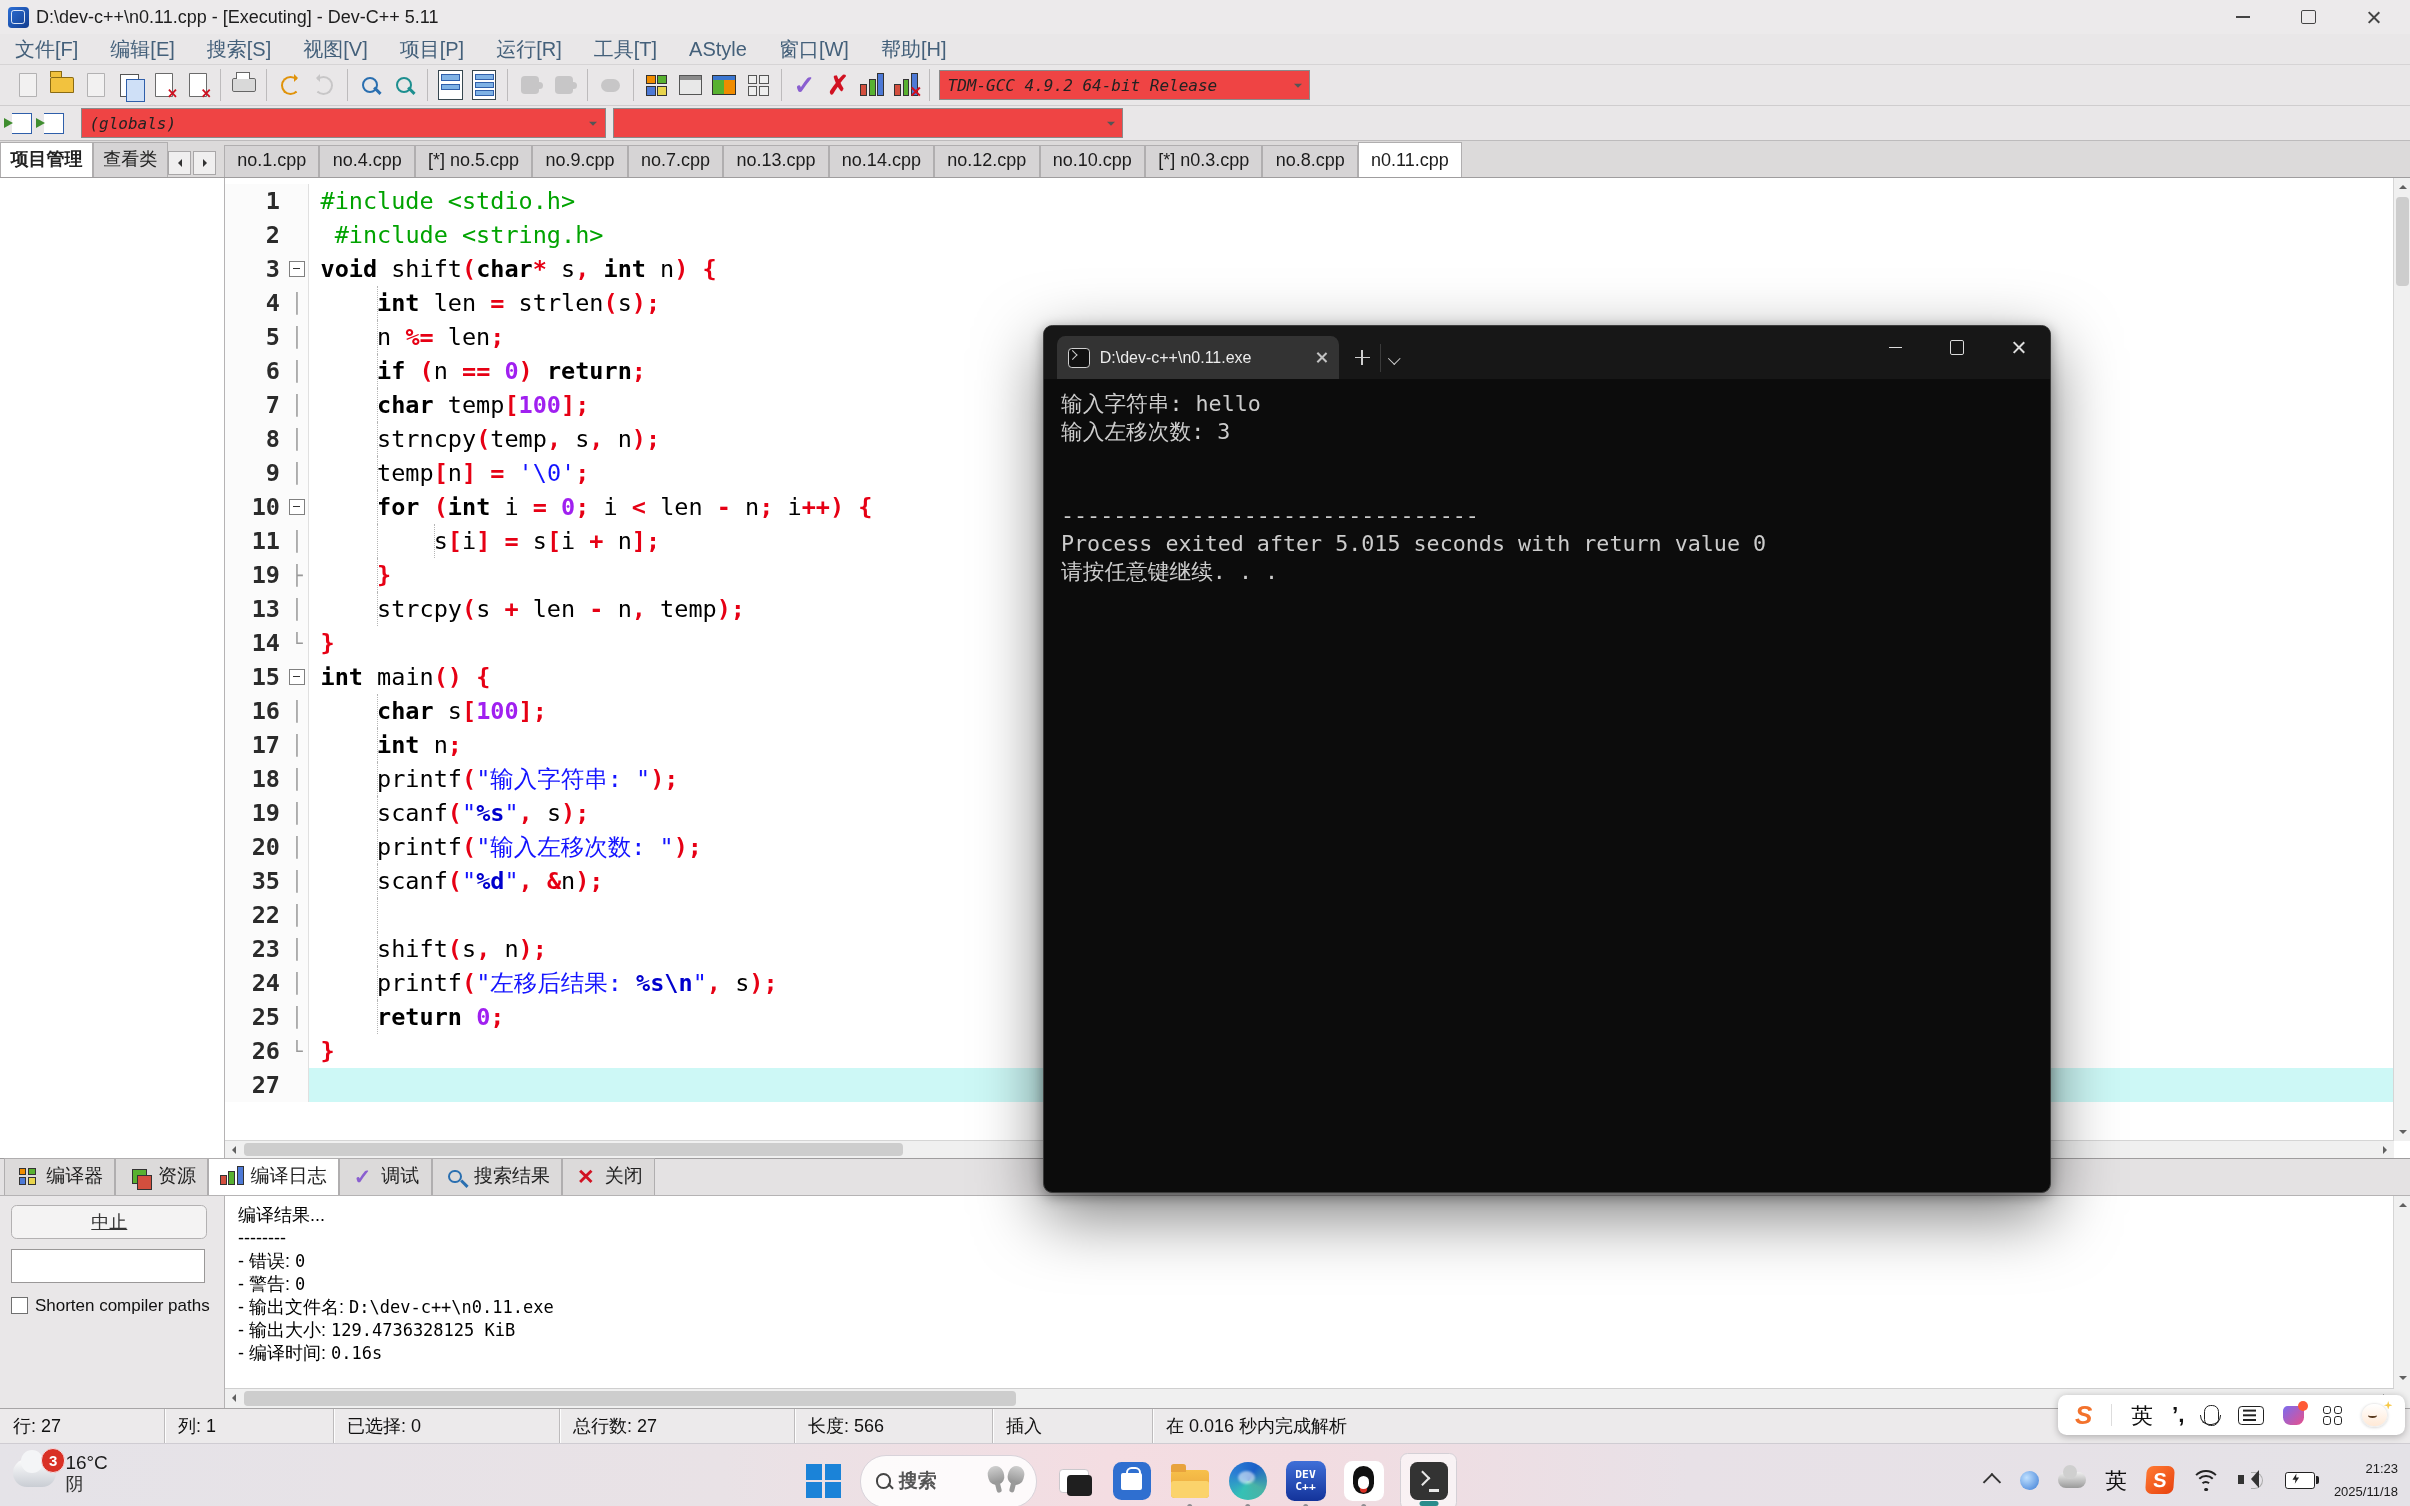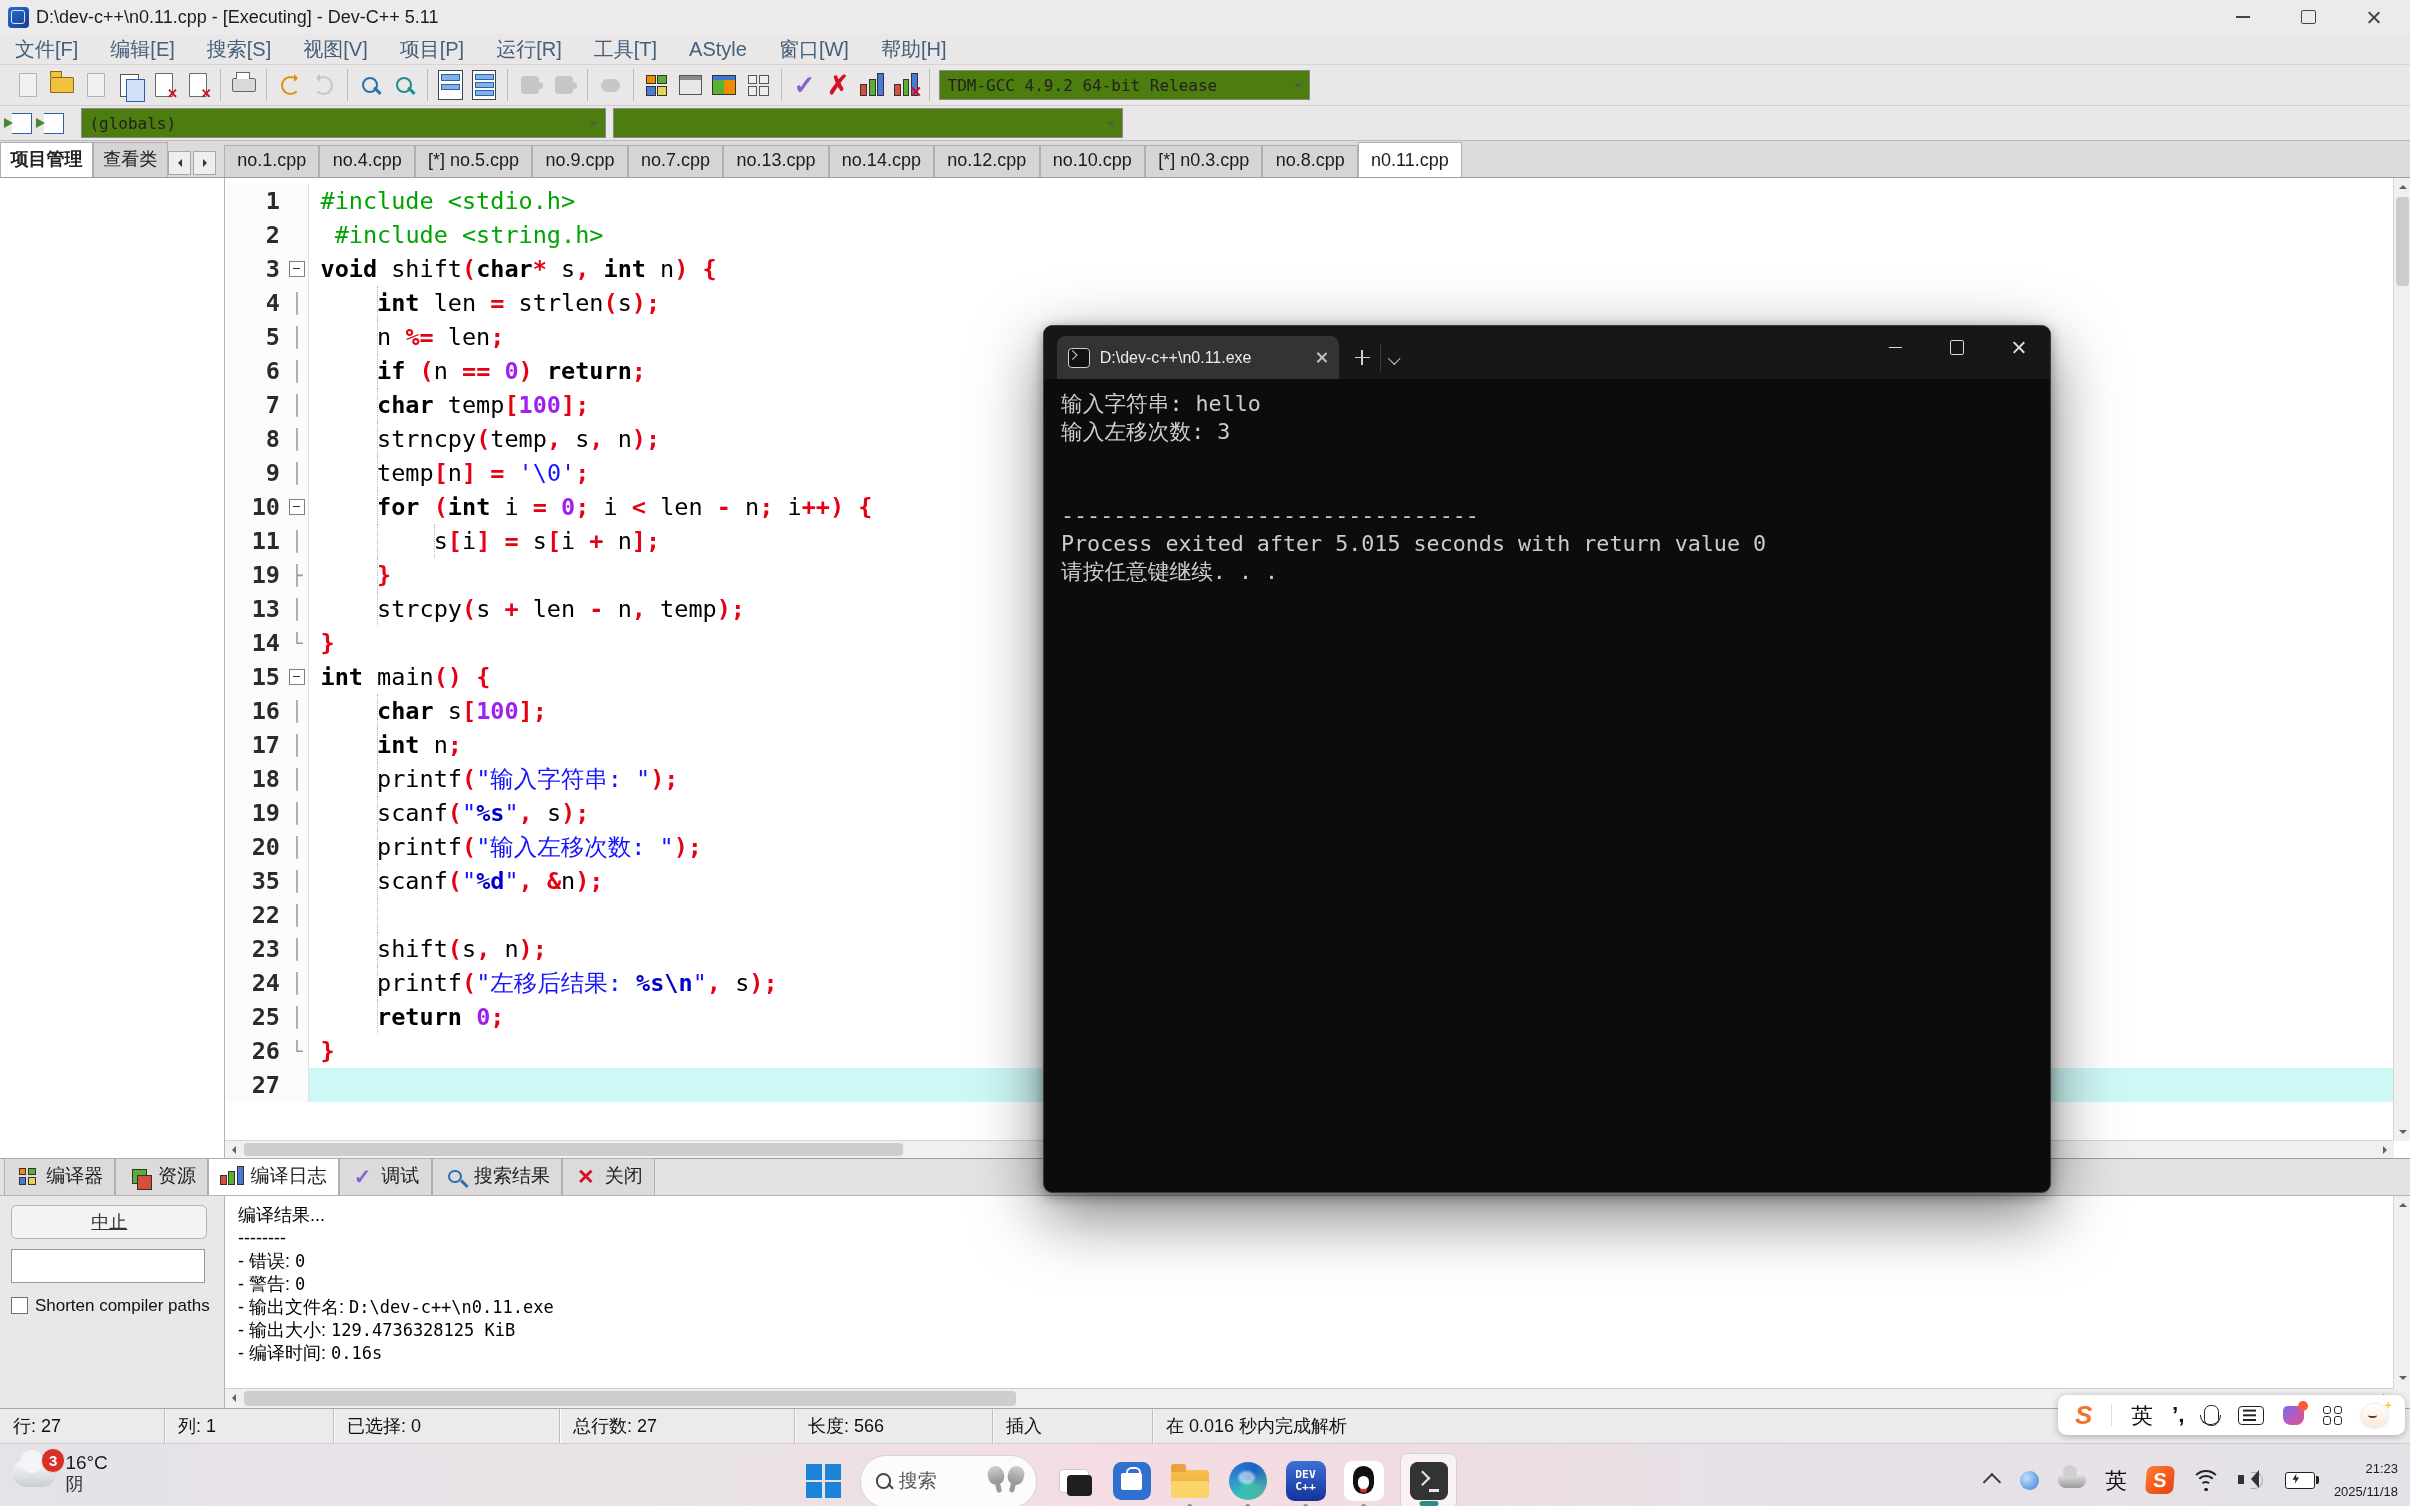--- a/index.html
+++ b/index.html
@@ -56,22 +56,22 @@
   .i-win{width:21.7px;height:18px;border:1.9px solid #555;background:#e8e8e8;}
   .i-win::before{content:"";display:block;height:3.8px;background:#8a8a8a;}
   .i-winc{width:21.7px;height:18px;border:1.9px solid #333;background:linear-gradient(90deg,#58b130 50%,#f08c00 50%);}
   .i-winc::before{content:"";display:block;height:3.8px;background:#3b76d0;}
   .glyph{font-size:26px;font-weight:bold;line-height:1;}
   .g-check{color:#8a5fd0;} .g-x{color:#d11222;}
   .i-chart{display:flex;align-items:flex-end;gap:1.9px;height:21px;}
   .i-chart i{width:4.7px;border:0.9px solid #333;}
   .i-chart .b1{height:9.4px;background:#d34f3e;} .i-chart .b2{height:15px;background:#58b130;} .i-chart .b3{height:21px;background:#4d79d6;}
   .chartx::after{content:"\2715";position:absolute;right:0;bottom:0;color:#cf1020;font-weight:bold;font-size:15px;}
-  .combo{height:28px;background:#4d7c0f;border:0.9px solid #8a8a8a;display:flex;align-items:center;
-         font-family:"DejaVu Sans Mono",monospace;font-size:16px;color:#222;padding:0 7.5px;position:relative;}
+  .combo{height:28px;background:#ef4444;border:0.9px solid #8a8a8a;display:flex;align-items:center;
+         font-family:"DejaVu Sans Mono",monospace;font-size:16px;color:#222;padding:0 7.5px;position:relative;font-style:italic;}
   .combo .arr{margin-left:auto;border:4.7px solid transparent;border-top-color:#555;transform:translateY(2.8px);}
   #compiler-combo{width:354px;margin-left:9.4px;}
 
   
   #toolbar2{height:34px;display:flex;align-items:center;padding:0 5.6px;border-top:0.9px solid #cfcdce;}
   .i-enter{width:19px;height:19px;border:1.9px solid #2f5faa;border-left:none;position:relative;background:#fff;}
   .i-enter::after{content:"";position:absolute;left:-7.5px;top:4.7px;border:5.6px solid transparent;border-left:9.4px solid #3f8d2f;}
   #globals-combo{width:508px;margin-left:11.3px;} #members-combo{width:493px;margin-left:7.5px;}
 
   
@@ -156,21 +156,21 @@
   #weather-cloud::before{content:"";position:absolute;left:7.5px;top:-9.4px;width:22.6px;height:22.6px;border-radius:50%;background:#f4f5f7;}
   #weather-badge{position:absolute;right:-9.4px;top:-11.3px;width:22.6px;height:22.6px;border-radius:50%;background:#d93025;color:#fff;
                  font-size:15px;font-weight:bold;display:flex;align-items:center;justify-content:center;border:1.9px solid #f6dfe3;}
   #weather-temp{font-size:19px;color:#1c1c1c;line-height:22.6px;}
   #weather-cond{font-size:18px;color:#333;line-height:21px;}
   #tb-center{position:absolute;left:802px;top:8.5px;display:flex;align-items:center;gap:15px;}
   #start-btn{width:43px;height:43px;display:flex;align-items:center;justify-content:center;}
   .winlogo{display:grid;grid-template-columns:16px 16px;grid-template-rows:16px 16px;gap:2.8px;}
   .winlogo i{background:#1b83d8;}
   #search-pill{width:177px;height:53px;border-radius:26px;background:rgba(255,255,255,.85);border:0.9px solid #d8d3da;
-               display:flex;align-items:center;padding:0 9.4px 0 15px;gap:7.5px;box-sizing:border-box;}
+               display:flex;align-items:center;padding:0 9.4px 0 15px;gap:7.5px;box-sizing:border-box;font-weight:bold;}
   .mag{width:11.3px;height:11.3px;border:2.4px solid #444;border-radius:50%;position:relative;flex:0 0 auto;}
   .mag::after{content:"";position:absolute;left:9.4px;top:9.4px;width:6.6px;height:2.4px;background:#444;transform:rotate(45deg);}
   #search-text{font-size:19px;color:#555;flex:1;}
   #earbuds{width:41px;height:38px;position:relative;flex:0 0 auto;}
   .bud{position:absolute;width:16px;height:19px;background:linear-gradient(#cfcfcf,#8f8f8f);border-radius:8.5px;}
   .bud::after{content:"";position:absolute;left:4.7px;bottom:-7.5px;width:5.6px;height:11.3px;background:#9a9a9a;border-radius:2.8px;}
   .bud.b1{left:1.9px;top:3.8px;transform:rotate(-14deg);} .bud.b2{left:22.6px;top:3.8px;transform:rotate(14deg);}
   .appico{width:43px;height:43px;position:relative;display:flex;align-items:center;justify-content:center;}
   .rundot::after{content:"";position:absolute;left:50%;transform:translateX(-50%);bottom:-7.5px;width:5.6px;height:5.6px;border-radius:2.8px;background:#8f8d92;}
   .i-taskview{width:28px;height:22.6px;background:#fff;border:1.9px solid #cac8cc;border-radius:3.8px;position:relative;}

